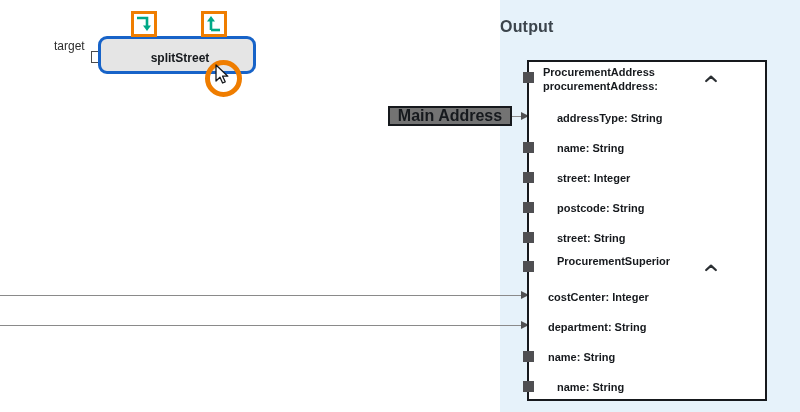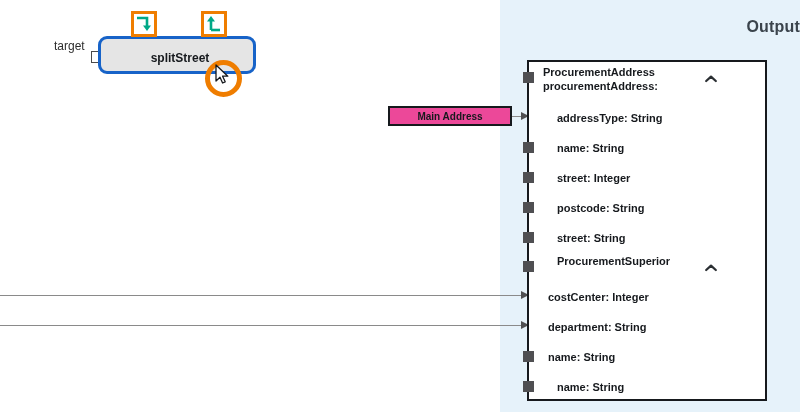--- a/index.html
+++ b/index.html
@@ -28,21 +28,21 @@
     width: 300px;
     height: 412px;
     background: #e6f2fa;
   }
 
   .output-title {
     position: absolute;
     left: 500px;
     top: 18px;
     width: 300px;
-    text-align: right;
+    text-align: left;
     font-size: 16px;
     font-weight: bold;
     color: #3b444c;
     letter-spacing: .2px;
   }
 
   
   .node {
     position: absolute;
     left: 98px;
@@ -120,26 +120,26 @@
   }
 
   
   .link-label {
     position: absolute;
     left: 388px;
     top: 106px;
     width: 124px;
     height: 20px;
     border: 2px solid #16191d;
-    background: #ec4899;
+    background: #737373;
     box-sizing: border-box;
     display: flex;
     align-items: center;
     justify-content: center;
-    font-size: 10px;
+    font-size: 16px;
     font-weight: bold;
     color: #16191d;
   }
 
   
   .conn-line {
     position: absolute;
     height: 0;
     border-top: 1.5px solid #8a8a8a;
   }

